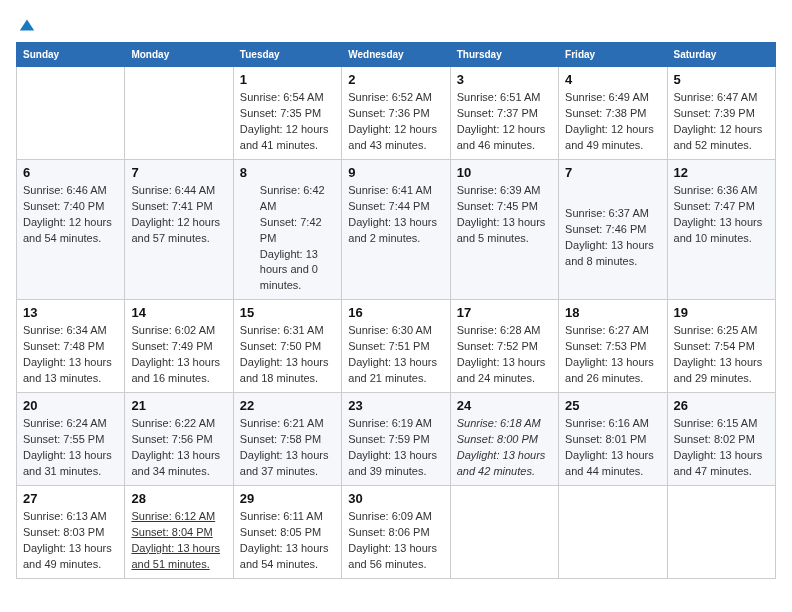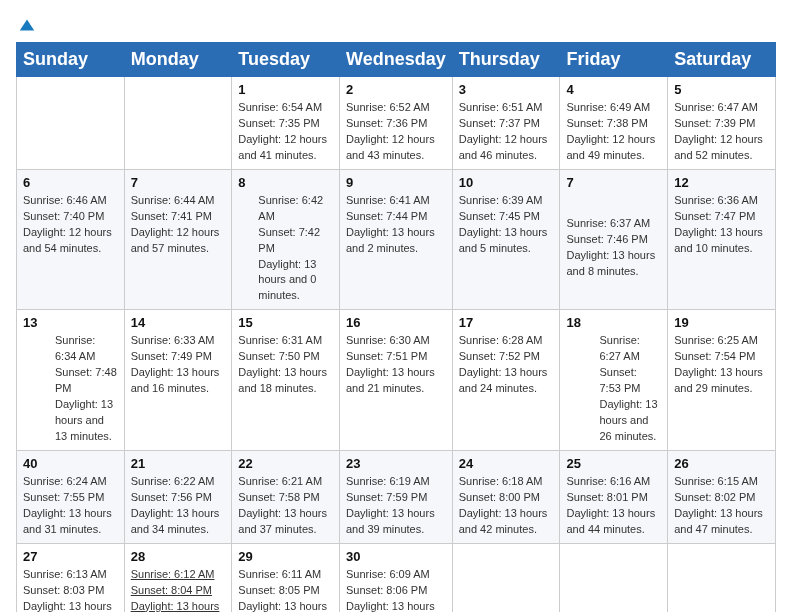--- a/index.html
+++ b/index.html
@@ -49,21 +49,21 @@
       color: #333;
     }
     .calendar {
       width: 100%;
       border-collapse: collapse;
       border: 1px solid #ccc;
     }
     .calendar th {
       background: #2a6db5;
       color: #fff;
-      font-size: 18px;
+      font-size: 10px;
       font-weight: bold;
       padding: 6px 6px;
       text-align: left;
       border: 1px solid #2a6db5;
     }
     .calendar td {
       vertical-align: top;
       padding: 5px 6px;
       border: 1px solid #ccc;
       width: 108px;
@@ -199,27 +199,27 @@
         <td>
           <div class="day-number">12</div>
           <div class="day-info" style="white-space: pre-line;">Sunrise: 6:36 AM
 Sunset: 7:47 PM
 Daylight: 13 hours and 10 minutes.</div>
         </td>
       </tr>
       <tr>
         <td>
           <div class="day-number">13</div>
-          <div class="day-info" style="white-space: pre-line; margin-left: 32px;">Sunrise: 6:34 AM
+          <div class="day-info" style="white-space: pre-line;">Sunrise: 6:34 AM
 Sunset: 7:48 PM
 Daylight: 13 hours and 13 minutes.</div>
         </td>
         <td>
           <div class="day-number">14</div>
-          <div class="day-info" style="white-space: pre-line;">Sunrise: 6:33 AM
+          <div class="day-info" style="white-space: pre-line;">Sunrise: 6:02 AM
 Sunset: 7:49 PM
 Daylight: 13 hours and 16 minutes.</div>
         </td>
         <td>
           <div class="day-number">15</div>
           <div class="day-info" style="white-space: pre-line;">Sunrise: 6:31 AM
 Sunset: 7:50 PM
 Daylight: 13 hours and 18 minutes.</div>
         </td>
         <td>
@@ -229,34 +229,34 @@
 Daylight: 13 hours and 21 minutes.</div>
         </td>
         <td>
           <div class="day-number">17</div>
           <div class="day-info" style="white-space: pre-line;">Sunrise: 6:28 AM
 Sunset: 7:52 PM
 Daylight: 13 hours and 24 minutes.</div>
         </td>
         <td>
           <div class="day-number">18</div>
-          <div class="day-info" style="white-space: pre-line; margin-left: 33px;">Sunrise: 6:27 AM
+          <div class="day-info" style="white-space: pre-line;">Sunrise: 6:27 AM
 Sunset: 7:53 PM
 Daylight: 13 hours and 26 minutes.</div>
         </td>
         <td>
           <div class="day-number">19</div>
           <div class="day-info" style="white-space: pre-line;">Sunrise: 6:25 AM
 Sunset: 7:54 PM
 Daylight: 13 hours and 29 minutes.</div>
         </td>
       </tr>
       <tr>
         <td>
-          <div class="day-number">40</div>
+          <div class="day-number">20</div>
           <div class="day-info" style="white-space: pre-line;">Sunrise: 6:24 AM
 Sunset: 7:55 PM
 Daylight: 13 hours and 31 minutes.</div>
         </td>
         <td>
           <div class="day-number">21</div>
           <div class="day-info" style="white-space: pre-line;">Sunrise: 6:22 AM
 Sunset: 7:56 PM
 Daylight: 13 hours and 34 minutes.</div>
         </td>
@@ -267,21 +267,21 @@
 Daylight: 13 hours and 37 minutes.</div>
         </td>
         <td>
           <div class="day-number">23</div>
           <div class="day-info" style="white-space: pre-line;">Sunrise: 6:19 AM
 Sunset: 7:59 PM
 Daylight: 13 hours and 39 minutes.</div>
         </td>
         <td>
           <div class="day-number">24</div>
-          <div class="day-info" style="white-space: pre-line;">Sunrise: 6:18 AM
+          <div class="day-info" style="white-space: pre-line; font-style: italic;">Sunrise: 6:18 AM
 Sunset: 8:00 PM
 Daylight: 13 hours and 42 minutes.</div>
         </td>
         <td>
           <div class="day-number">25</div>
           <div class="day-info" style="white-space: pre-line;">Sunrise: 6:16 AM
 Sunset: 8:01 PM
 Daylight: 13 hours and 44 minutes.</div>
         </td>
         <td>

